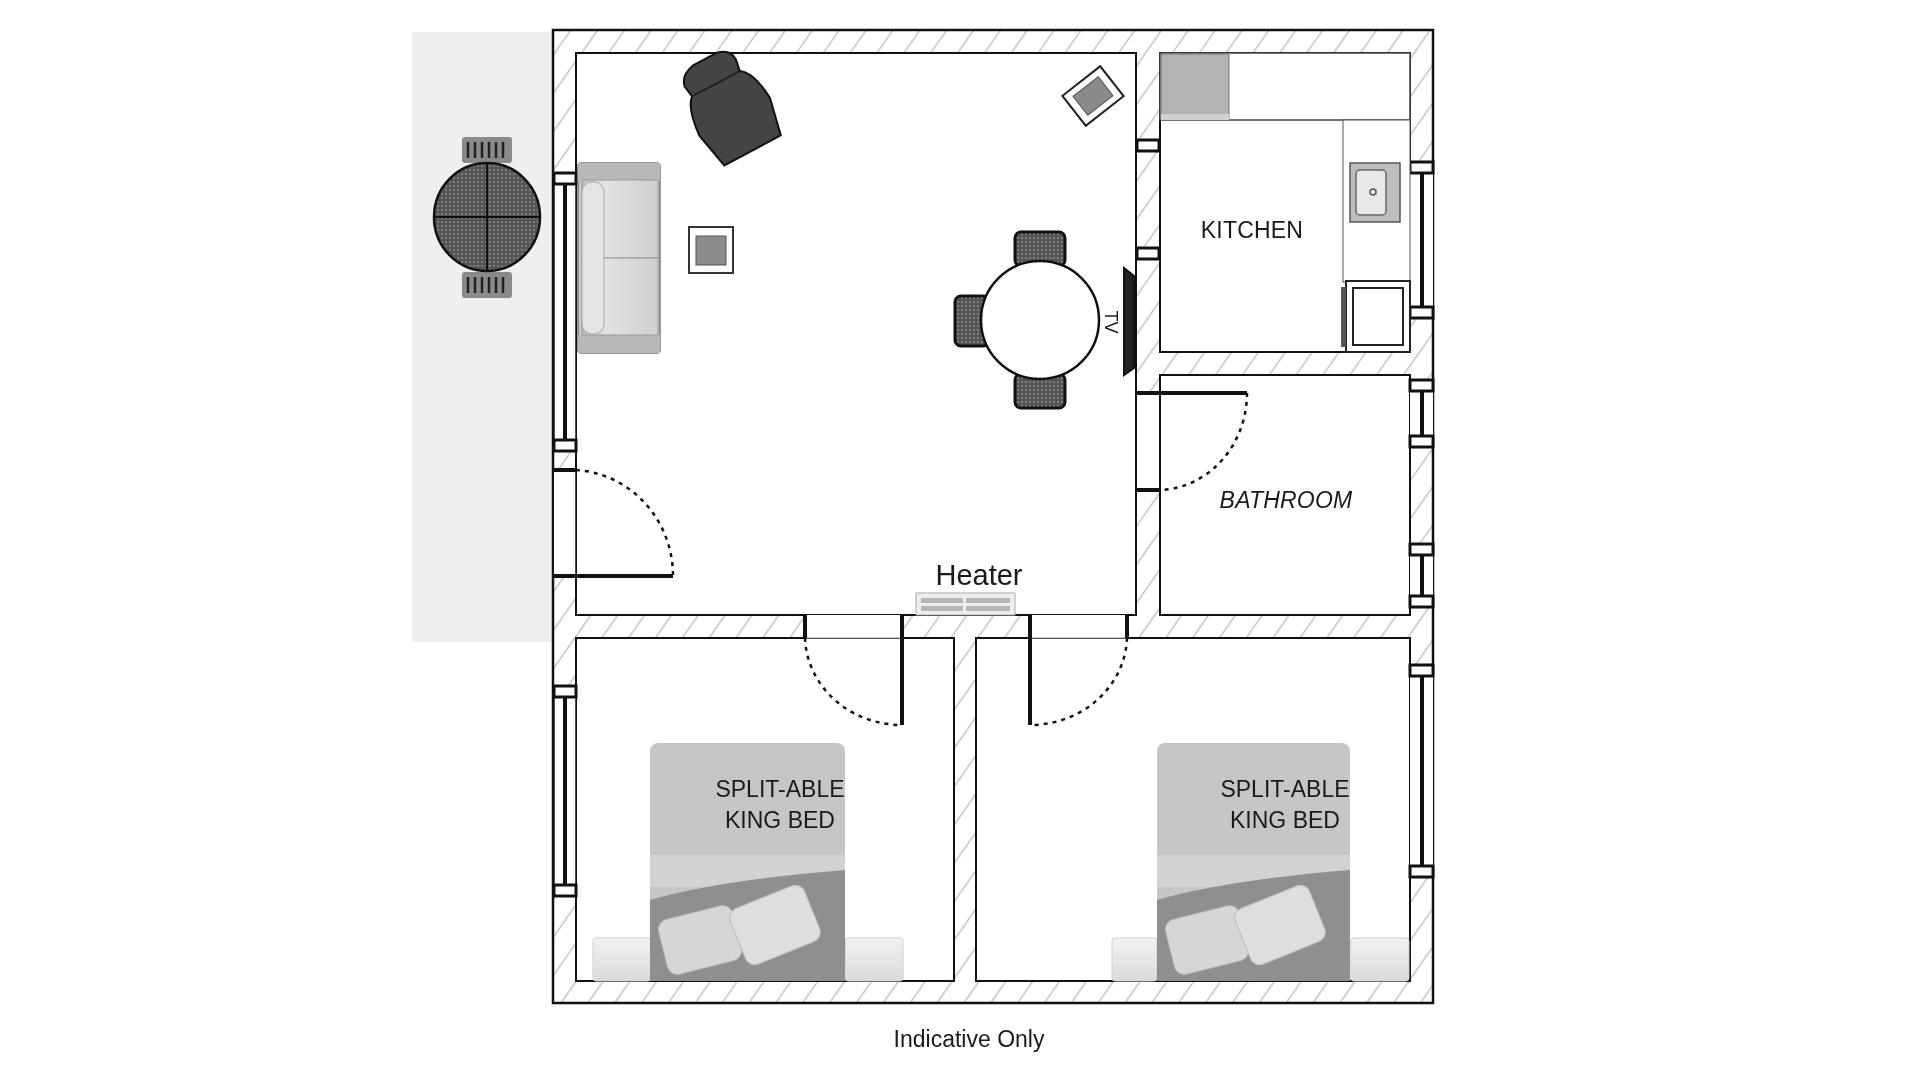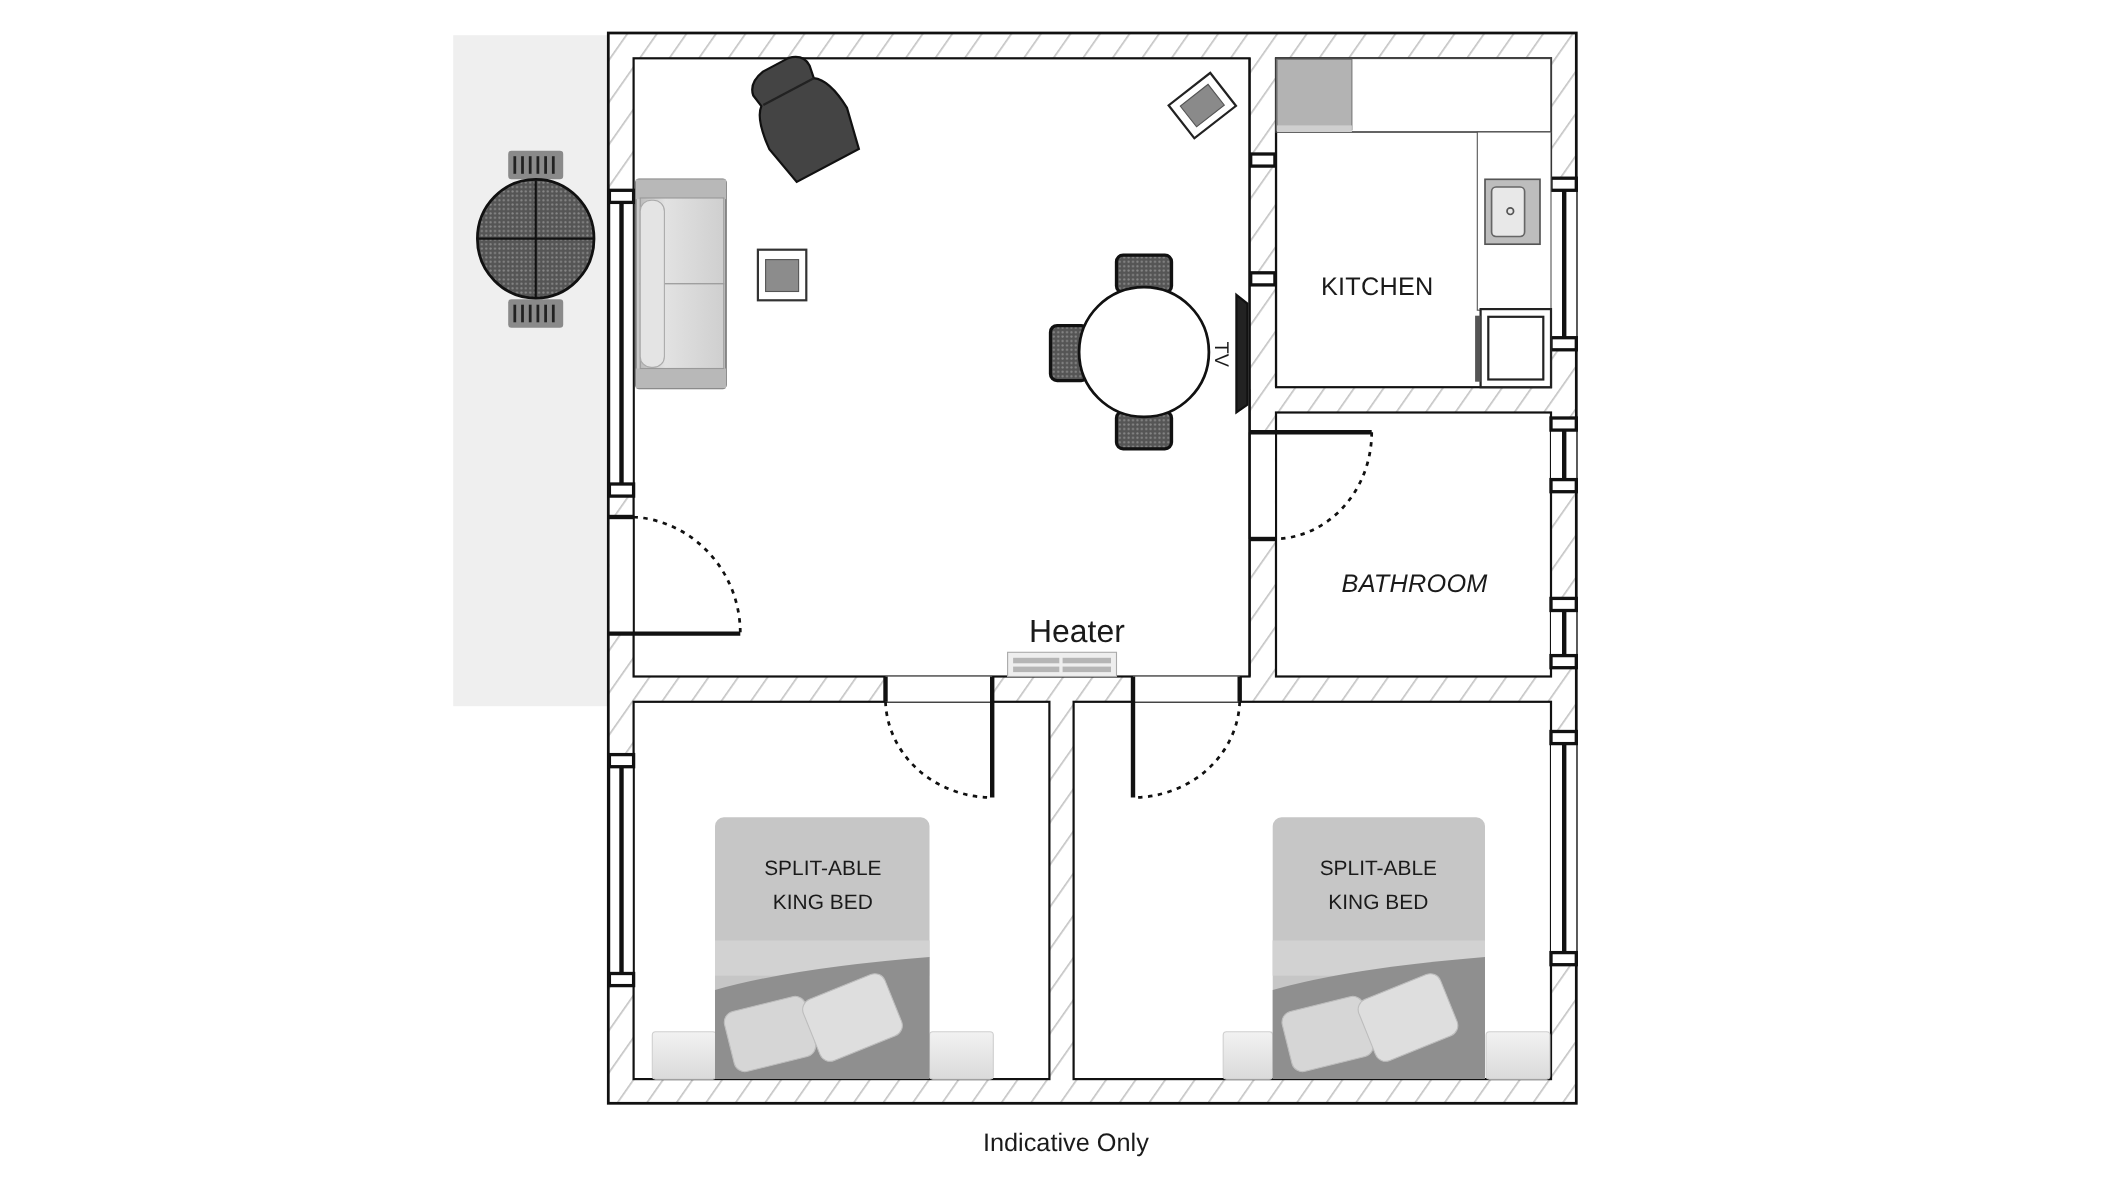--- a/index.html
+++ b/index.html
@@ -1,22 +1,22 @@
 <!DOCTYPE html>
 <html><head>
 <meta charset="utf-8">
 <style>
   html, body { margin: 0; padding: 0; background: #ffffff; }
   body { width: 1919px; height: 1080px; position: relative; overflow: hidden;
          font-family: "Liberation Sans", "DejaVu Sans", sans-serif; }
   #plan { position: absolute; left: 0; top: 0; }
   .lbl { position: absolute; color: #1a1a1a; text-align: center; white-space: nowrap;
          font-family: "Liberation Sans", "DejaVu Sans", sans-serif; }
-  .room-label { font-size: 23px; letter-spacing: 0.2px; transform: translate(-50%, -50%); margin-top: 31px; }
-  .bed-label { font-size: 19px; line-height: 31px; transform: translate(-50%, -50%); }
+  .room-label { font-size: 23px; letter-spacing: 0.2px; transform: translate(-50%, -50%); }
+  .bed-label { font-size: 23px; line-height: 31px; transform: translate(-50%, -50%); margin-left: 32px; }
   .heater-label { font-size: 29px; transform: translate(-50%, -50%); margin-left: 15px; }
   .footer { font-size: 23px; transform: translate(-50%, -50%); }
   .tv-label { font-size: 18px; transform: translate(-50%, -50%) rotate(90deg); }
 </style>
 </head>
 <body>
 
 <svg id="plan" width="1919" height="1080" viewBox="0 0 1919 1080" xmlns="http://www.w3.org/2000/svg">
   <defs>
     <pattern id="hatch" patternUnits="userSpaceOnUse" width="22" height="22" patternTransform="rotate(35)">

